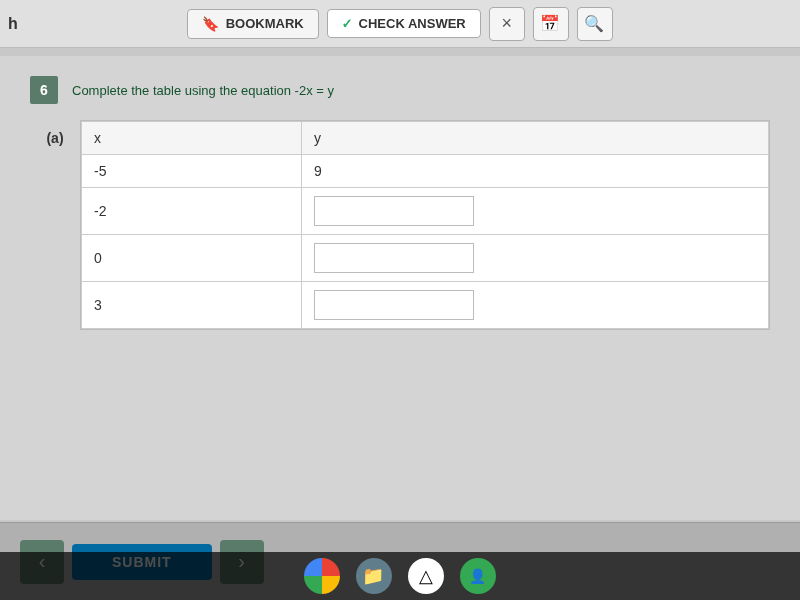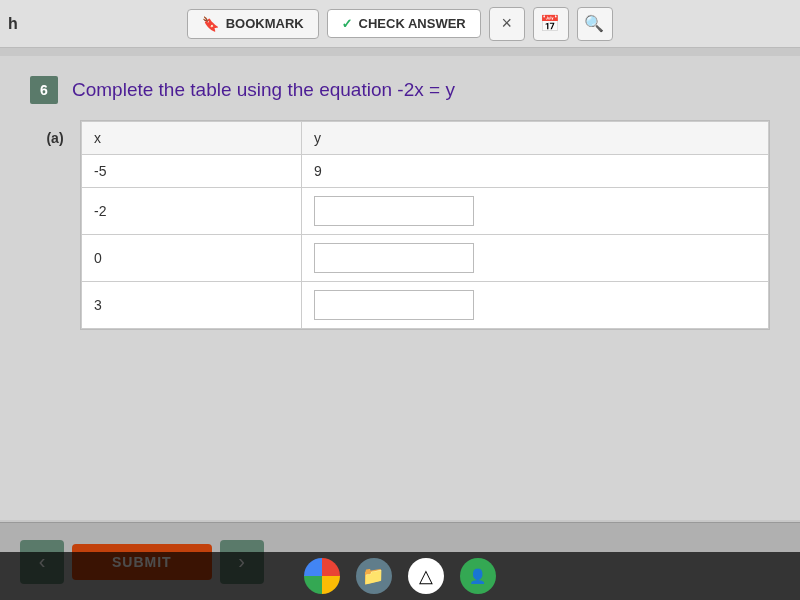--- a/index.html
+++ b/index.html
@@ -109,22 +109,22 @@
       display: flex;
       align-items: center;
       justify-content: center;
       font-weight: bold;
       font-size: 14px;
       border-radius: 2px;
       flex-shrink: 0;
     }
 
     .question-text {
-      font-size: 19px;
-      color: #4c1d95;
+      font-size: 13px;
+      color: #14532d;
     }
 
     
     .table-container {
       background: white;
       border: 1px solid #bbb;
       width: 750px;
     }
 
     .part-label {
@@ -200,21 +200,21 @@
       border: none;
       border-radius: 4px;
       font-size: 20px;
       cursor: pointer;
       display: flex;
       align-items: center;
       justify-content: center;
     }
 
     .submit-btn {
-      background: #c2410c;
+      background: #0369a1;
       color: white;
       border: none;
       border-radius: 4px;
       padding: 10px 40px;
       font-size: 14px;
       font-weight: bold;
       cursor: pointer;
       letter-spacing: 1px;
     }
 

